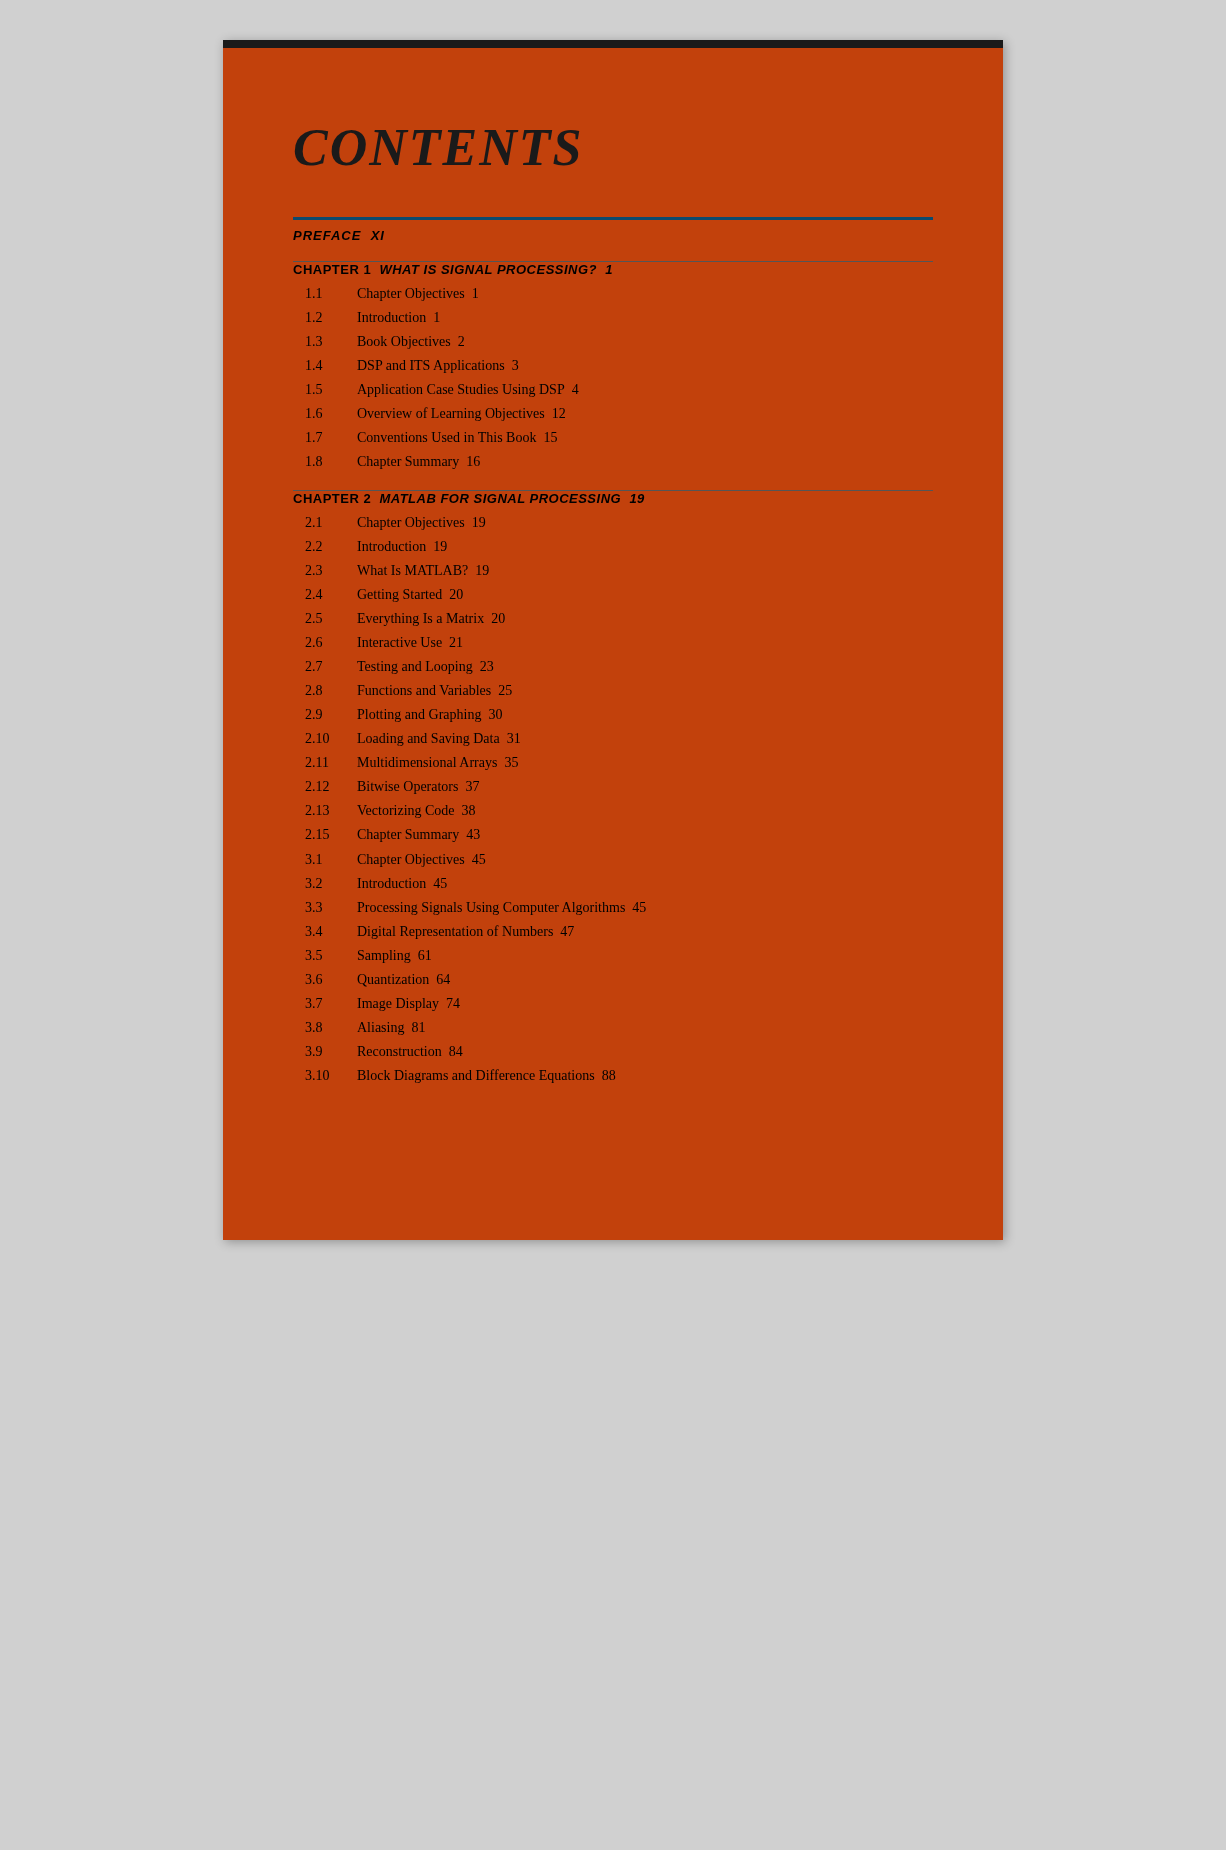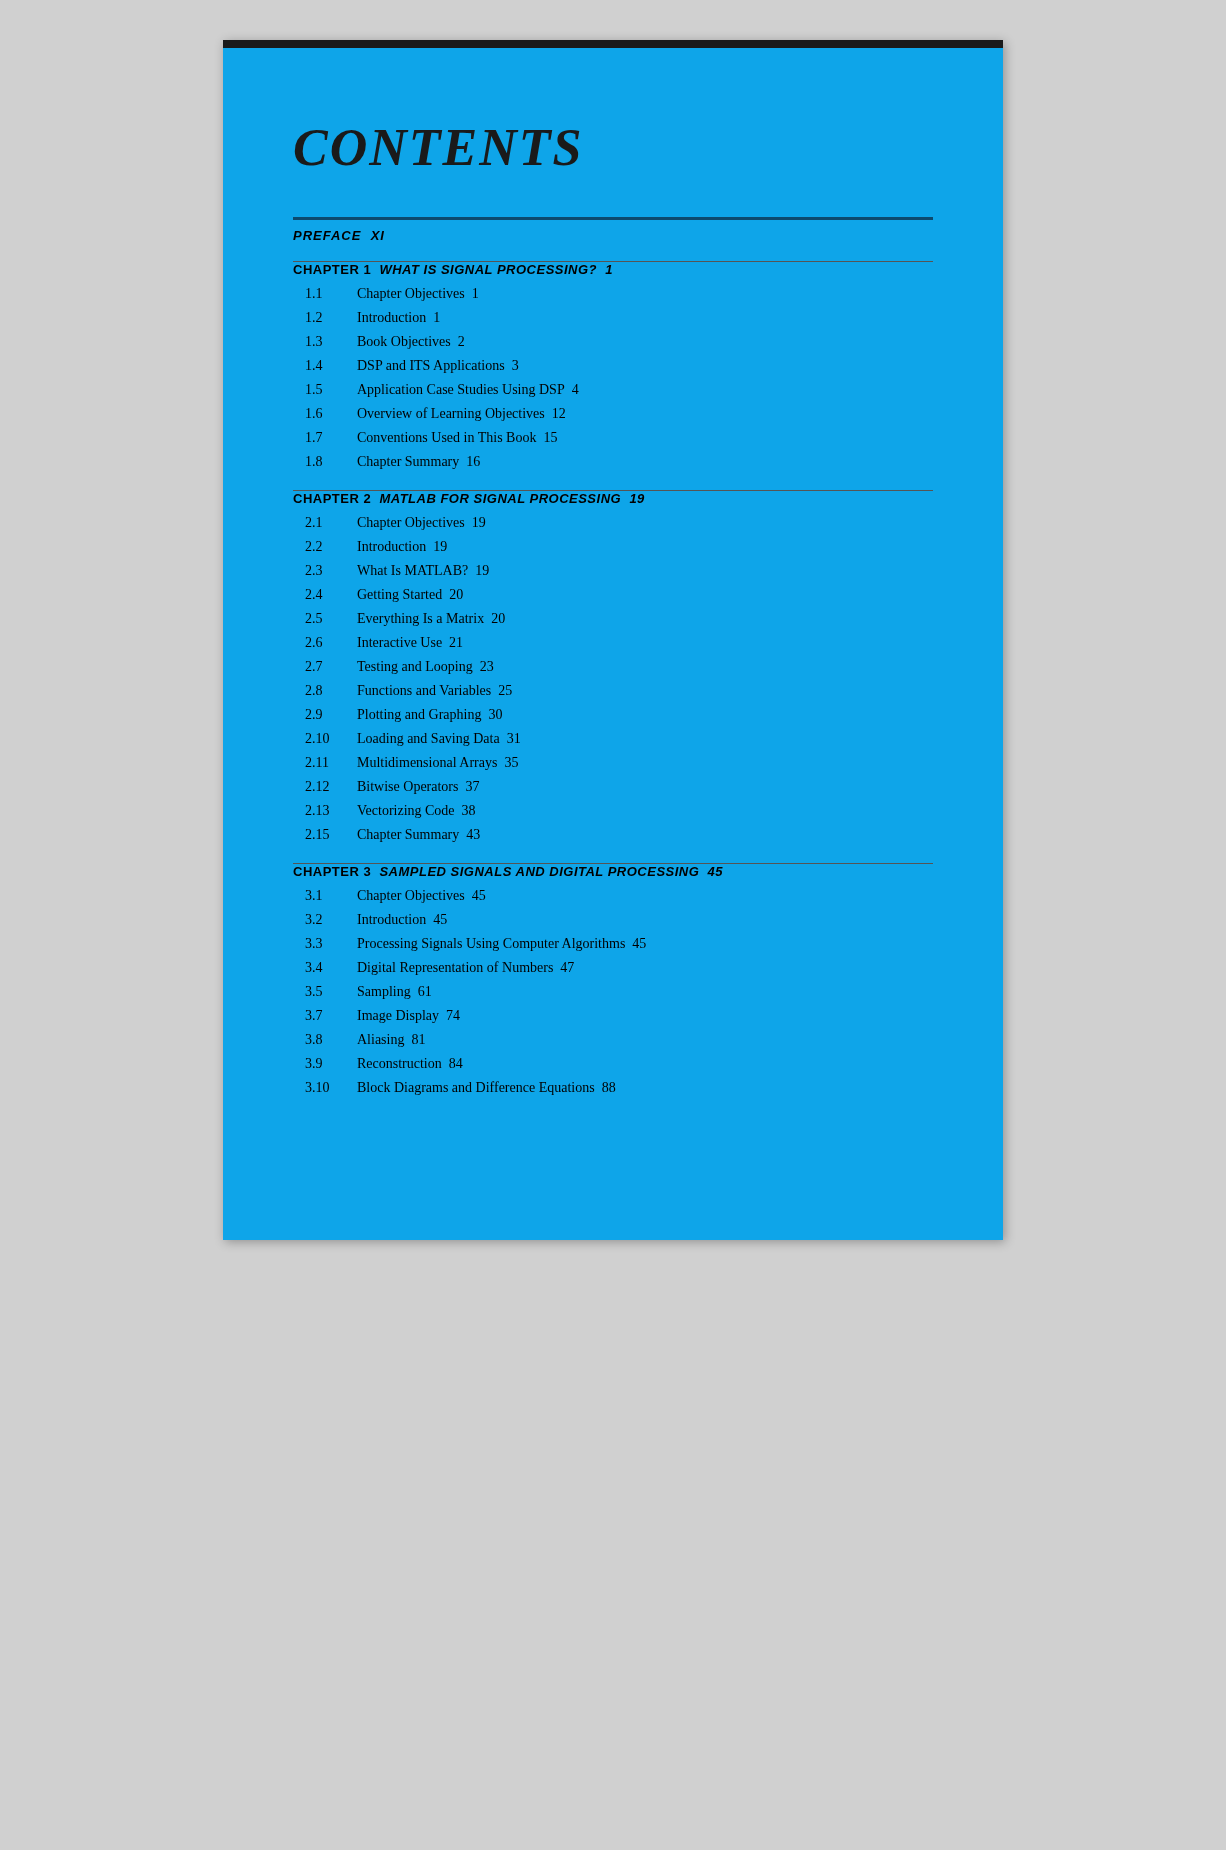--- a/index.html
+++ b/index.html
@@ -13,21 +13,21 @@
       display: flex;
       justify-content: center;
       align-items: flex-start;
       padding: 40px 20px;
       font-family: 'Times New Roman', Times, serif;
     }
 
     .page {
       width: 780px;
       min-height: 1200px;
-      background: #0ea5e9;
+      background: #c2410c;
       padding: 0;
       box-shadow: 2px 2px 10px rgba(0,0,0,0.3);
       position: relative;
     }
 
     .top-bar {
       height: 8px;
       background: #1a1a1a;
       width: 100%;
     }
@@ -219,43 +219,44 @@
               <span class="toc-number">2.13</span>
               <span class="toc-text">Vectorizing Code&nbsp;&nbsp;38</span>
             </div>
             <div class="toc-entry">
               <span class="toc-number">2.15</span>
               <span class="toc-text">Chapter Summary&nbsp;&nbsp;43</span>
             </div>
           </div>
         </div>
         <div>
-          <div class="chapter-header">
-            <div class="chapter-title-line"><span class="chapter-label">CHAPTER 3&nbsp;&nbsp;</span><span class="chapter-name">SAMPLED SIGNALS AND DIGITAL PROCESSING&nbsp;&nbsp;45</span></div>
-          </div>
           <div class="section-group">
             <div class="toc-entry">
               <span class="toc-number">3.1</span>
               <span class="toc-text">Chapter Objectives&nbsp;&nbsp;45</span>
             </div>
             <div class="toc-entry">
               <span class="toc-number">3.2</span>
               <span class="toc-text">Introduction&nbsp;&nbsp;45</span>
             </div>
             <div class="toc-entry">
               <span class="toc-number">3.3</span>
               <span class="toc-text">Processing Signals Using Computer Algorithms&nbsp;&nbsp;45</span>
             </div>
             <div class="toc-entry">
               <span class="toc-number">3.4</span>
               <span class="toc-text">Digital Representation of Numbers&nbsp;&nbsp;47</span>
             </div>
             <div class="toc-entry">
               <span class="toc-number">3.5</span>
               <span class="toc-text">Sampling&nbsp;&nbsp;61</span>
+            </div>
+            <div class="toc-entry">
+              <span class="toc-number">3.6</span>
+              <span class="toc-text">Quantization&nbsp;&nbsp;64</span>
             </div>
             <div class="toc-entry">
               <span class="toc-number">3.7</span>
               <span class="toc-text">Image Display&nbsp;&nbsp;74</span>
             </div>
             <div class="toc-entry">
               <span class="toc-number">3.8</span>
               <span class="toc-text">Aliasing&nbsp;&nbsp;81</span>
             </div>
             <div class="toc-entry">

